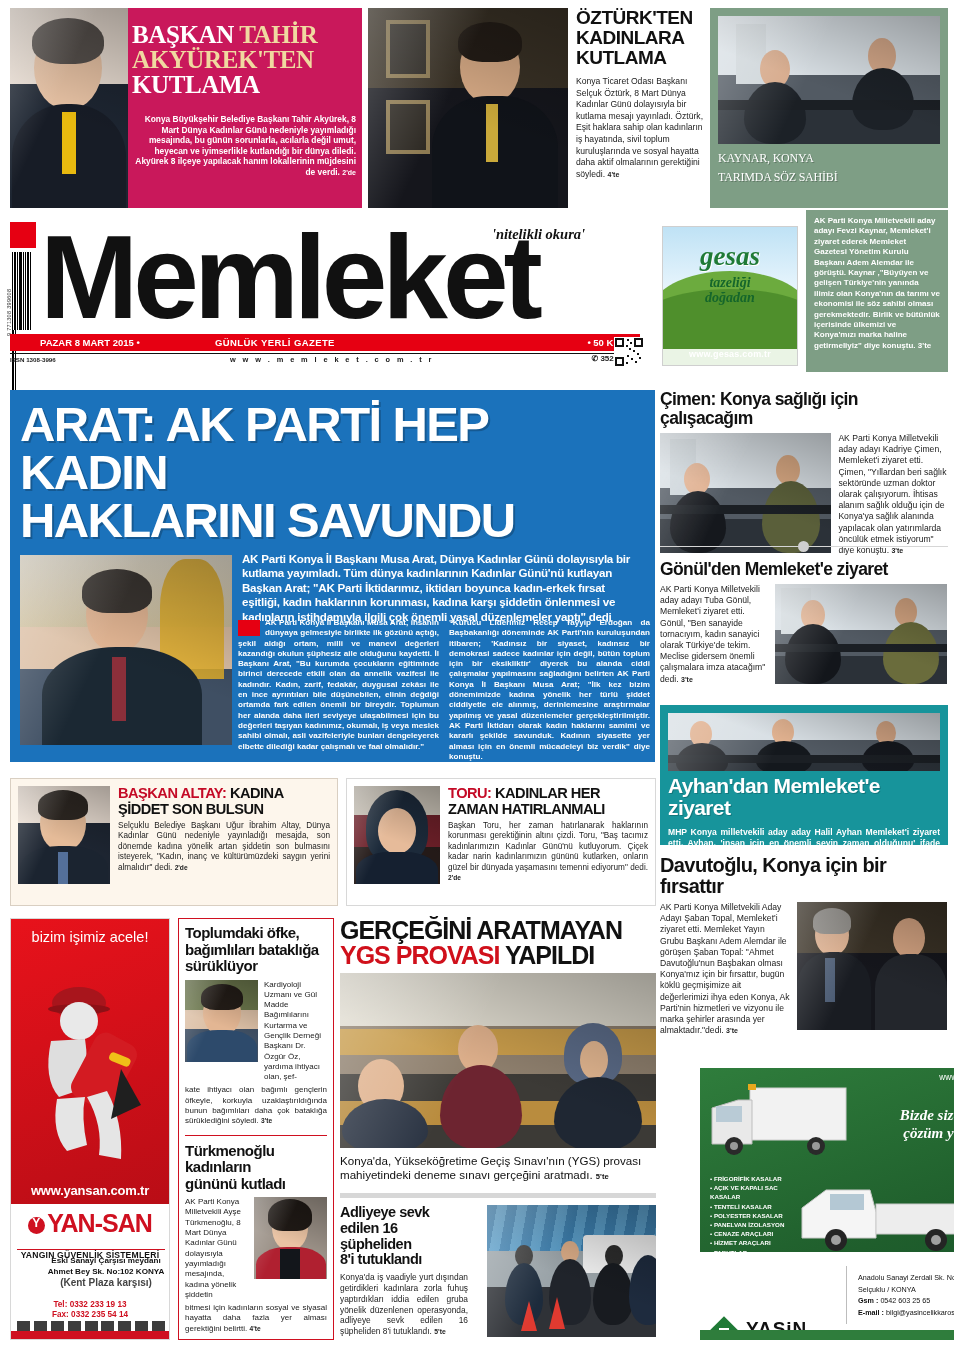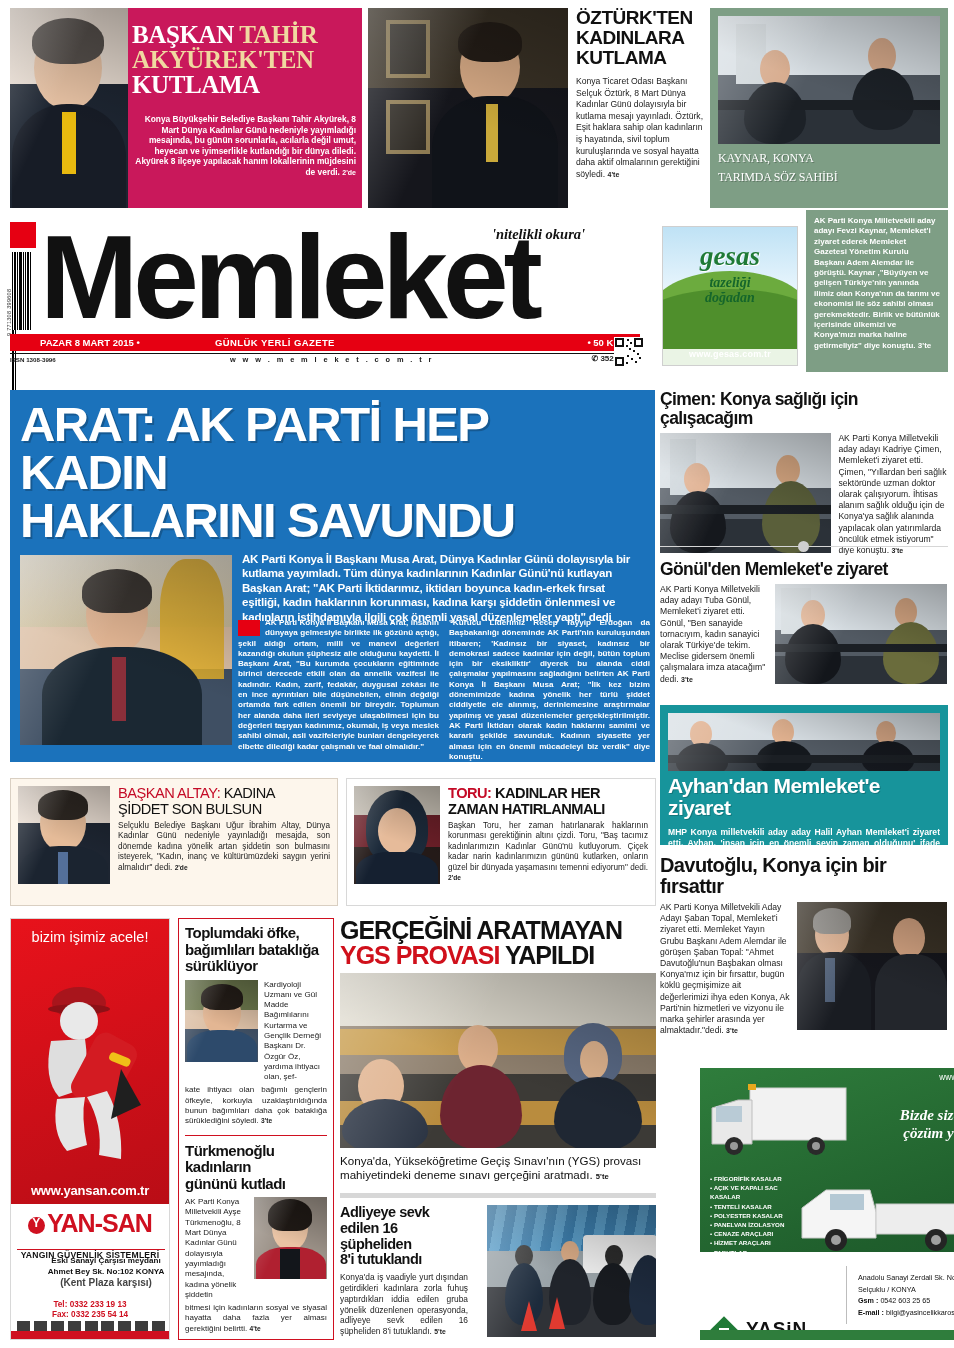--- a/index.html
+++ b/index.html
@@ -184,21 +184,21 @@
   .yasin .baddr { position:absolute; left:158px; bottom:22px; width:124px;
                   font-size:7.2px; line-height:11.5px; color:#111; }
   .yasin .baddr b { font-weight:bold; }
   .yasin .greenfoot { position:absolute; left:0; bottom:0; width:100%; height:10px; background:#2f7d3c; }
 
   
   .boxA { left:10px; top:778px; width:328px; height:128px;
           background:#fdf6ec; border:1px solid #d9cfc2; padding:7px; }
   .boxA .row { display:flex; gap:8px; }
   .boxA .ph { width:92px; height:98px; flex:none; }
-  .boxA h4 { font-family:"Liberation Sans", sans-serif; font-weight:normal;
+  .boxA h4 { font-family:"Liberation Sans", sans-serif; font-weight:bold;
              font-size:14.6px; line-height:15.5px; color:#111; letter-spacing:-0.5px; }
   .boxA h4 .nm { color:#c40a26; }
   .boxA p { margin-top:4px; font-size:8.2px; line-height:10.4px; color:#222; text-align:justify; }
   .boxA p .pg { font-weight:bold; font-size:6.6px; }
 
   .boxB { left:346px; top:778px; width:310px; height:128px;
           background:#fff; border:1px solid #d8d8d8; padding:7px; }
   .boxB .row { display:flex; gap:8px; }
   .boxB .ph { width:86px; height:98px; flex:none; }
   .boxB h4 { font-family:"Liberation Sans", sans-serif; font-weight:bold;

